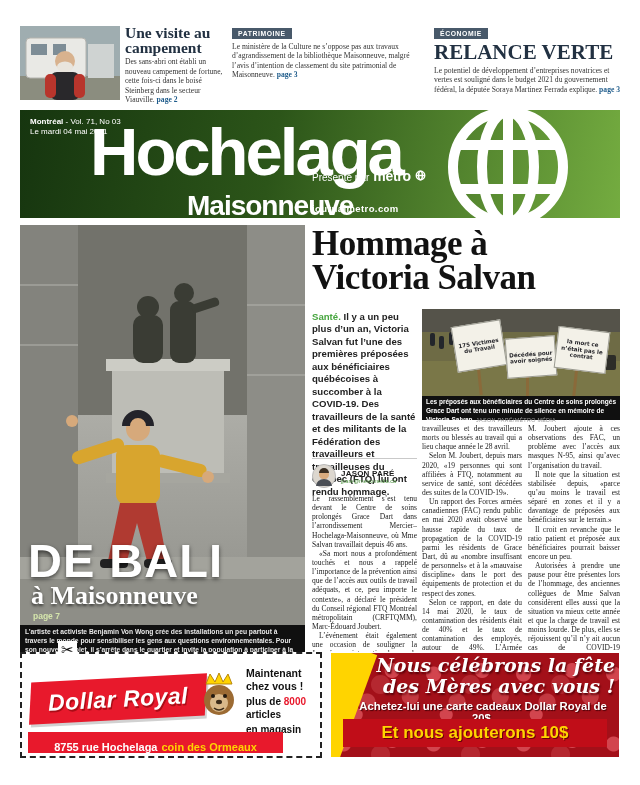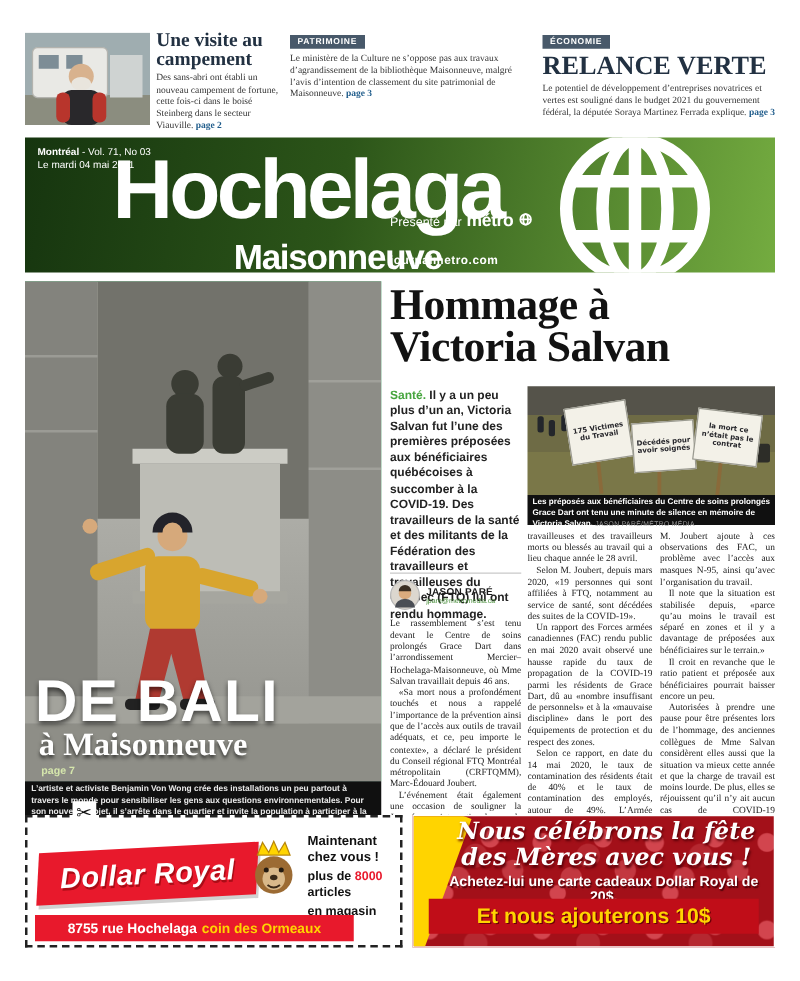--- a/index.html
+++ b/index.html
@@ -75,32 +75,32 @@
        transform:rotate(-3deg) skewX(-6deg);box-shadow:2px 3px 0 rgba(0,0,0,.18);
        display:flex;align-items:center;justify-content:center;}
   .dr-logo{color:#fff;font-style:italic;font-weight:bold;font-size:23px;letter-spacing:.5px;
        text-shadow:1px 2px 0 rgba(110,0,0,.5);transform:skewX(6deg);}
   .mascot{position:absolute;left:176px;top:16px;}
   .dr-right{position:absolute;left:224px;top:13px;width:76px;line-height:1.25;}
   .dr-h{font-size:10.5px;font-weight:bold;color:#111;}
   .dr-l2{font-size:10px;font-weight:bold;color:#111;margin-top:3px;}
   .dr-num{color:#e8192c;}
   .dr-addr{position:absolute;left:6px;top:78px;width:255px;height:21px;background:#e8192c;color:#fff;
-       font-weight:bold;font-size:11px;display:flex;align-items:center;justify-content:center;gap:4px;}
+       font-weight:bold;font-size:11px;display:flex;align-items:flex-end;justify-content:center;gap:4px;}
   .dr-addr .yel{color:#ffd400;}
   .ad2{position:absolute;left:330px;top:652px;width:290px;height:106px;background:
        radial-gradient(circle at 14% 30%,#d2454e 0 7px,transparent 8px),
        radial-gradient(circle at 40% 70%,#c33840 0 8px,transparent 9px),
        radial-gradient(circle at 68% 25%,#d2454e 0 7px,transparent 8px),
        radial-gradient(circle at 88% 62%,#c33840 0 8px,transparent 9px),
        radial-gradient(circle at 28% 88%,#d2454e 0 6px,transparent 7px),
        radial-gradient(circle at 55% 45%,#b52830 0 9px,transparent 10px),
        #a31019;background-size:90px 70px;overflow:hidden;border:1px solid #fff;box-sizing:border-box;}
   .ribbon{position:absolute;left:-34px;top:-12px;width:58px;height:140px;background:#ffd400;transform:rotate(20deg);}
-  .md1,.md2{position:absolute;left:24px;right:4px;text-align:center;font-family:"DejaVu Serif",serif;
+  .md1,.md2{position:absolute;left:24px;right:4px;text-align:right;font-family:"DejaVu Serif",serif;
        font-style:italic;font-weight:bold;color:#fff;text-shadow:1px 2px 2px #5a0008;font-size:19px;line-height:1;}
   .md1{top:3px;} .md2{top:24px;}
   .md-sub{position:absolute;left:20px;right:4px;top:47px;text-align:center;font-size:11.3px;font-weight:bold;
        color:#fff;text-shadow:1px 1px 1px #4a0007;}
   .md-banner{position:absolute;left:12px;top:66px;width:264px;height:28px;background:#c00d18;
        display:flex;align-items:center;justify-content:center;color:#ffd400;font-weight:bold;font-size:17px;
        text-shadow:1px 1px 0 #6a0008;}
 </style>
 </head>
 <body>

